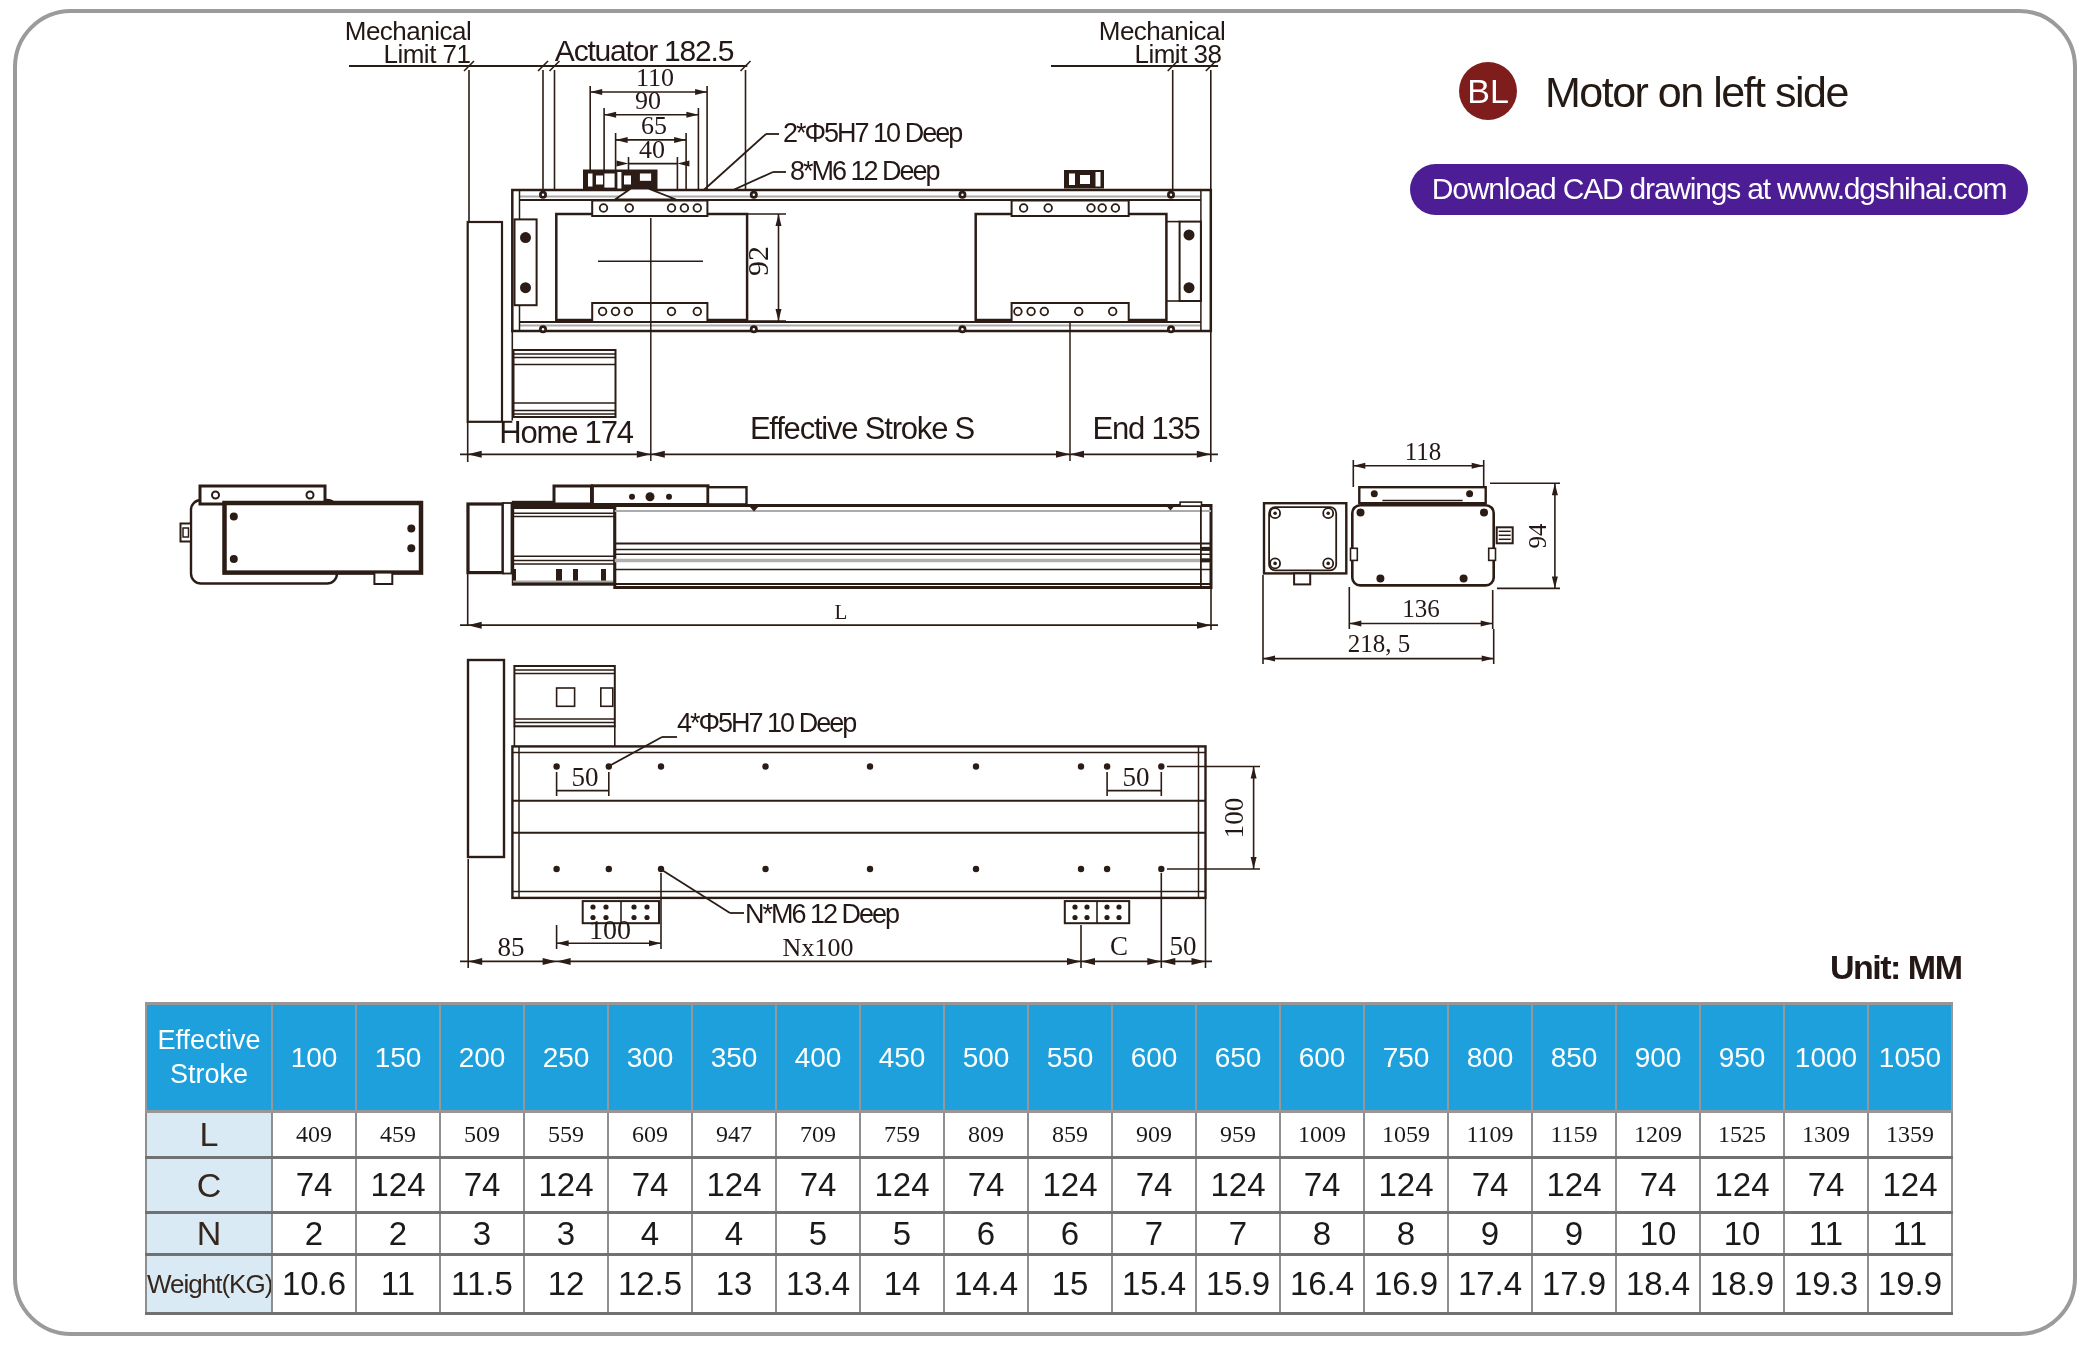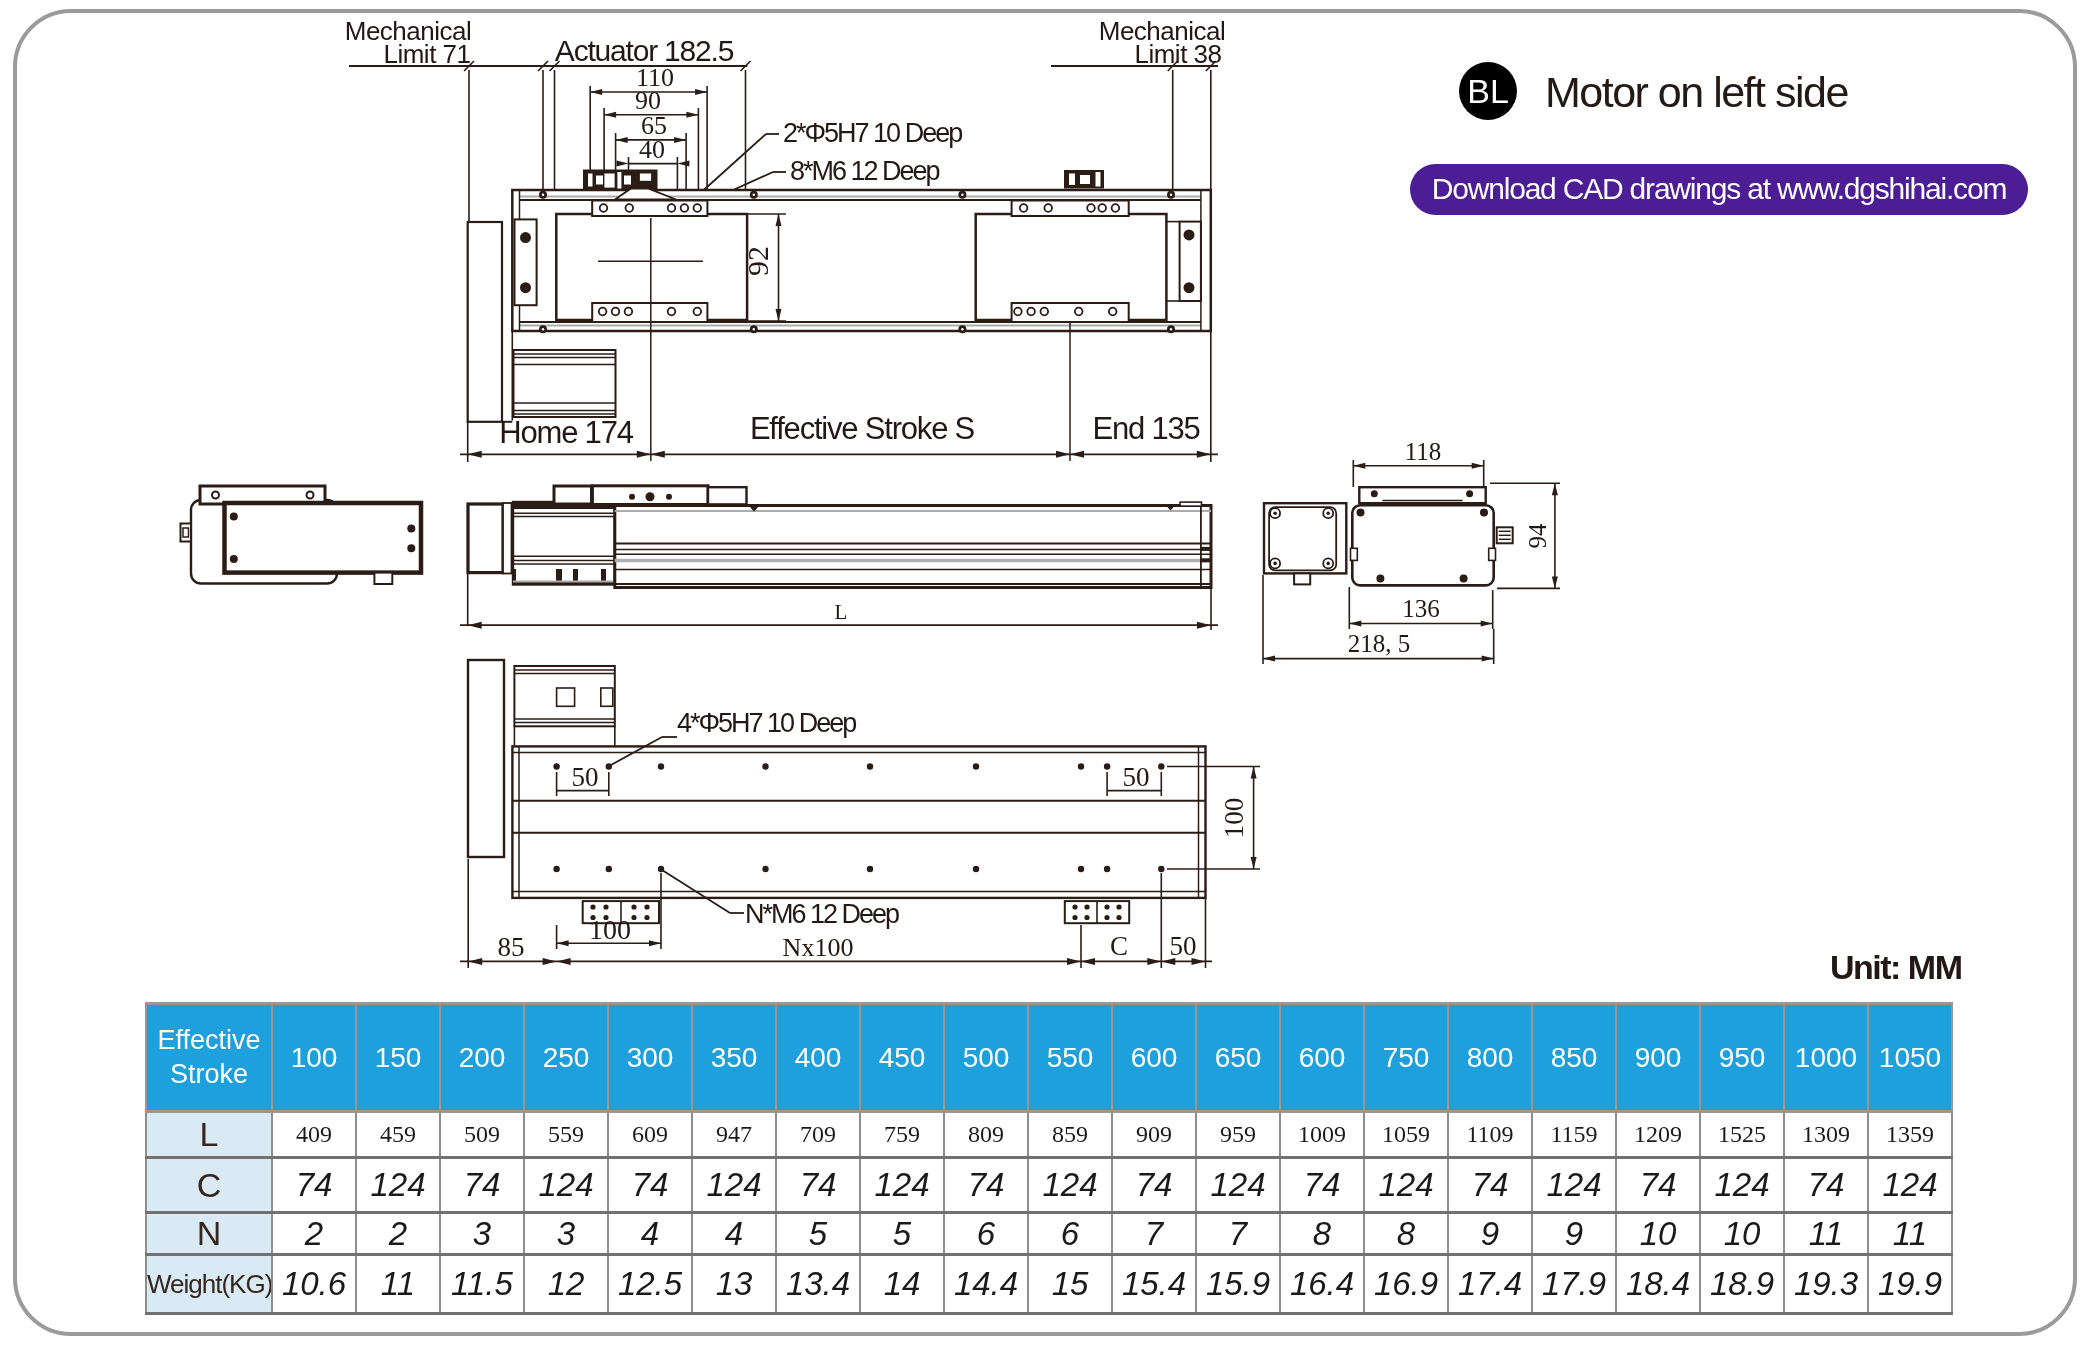--- a/index.html
+++ b/index.html
@@ -1,27 +1,27 @@
 <!DOCTYPE html>
 <html><head>
 <meta charset="utf-8">
 <style>
   html,body{margin:0;padding:0;background:#ffffff;}
   body{width:2091px;height:1346px;position:relative;font-family:"Liberation Sans",sans-serif;overflow:hidden;}
   #frame{position:absolute;left:13px;top:9px;width:2056px;height:1319px;border:4px solid #9b9b9b;border-radius:58px;}
-  #blcirc{position:absolute;left:1459px;top:62px;width:58px;height:58px;border-radius:50%;background:#000000;color:#fff;font-size:34px;text-align:center;line-height:58px;}
+  #blcirc{position:absolute;left:1459px;top:62px;width:58px;height:58px;border-radius:50%;background:#7f1d1d;color:#fff;font-size:34px;text-align:center;line-height:58px;}
   #bltxt{position:absolute;left:1545px;top:68px;font-size:43px;color:#241a15;letter-spacing:-1.5px;text-align:center;}
   #dlbtn{position:absolute;left:1410px;top:164px;width:618px;height:51px;border-radius:26px;background:#4c1d95;color:#fff;font-size:30px;letter-spacing:-1.2px;text-align:center;line-height:50px;white-space:nowrap;}
   #unitmm{position:absolute;left:1830px;top:948px;font-size:34px;letter-spacing:-1.5px;color:#231815;font-weight:bold;}
   #tbl{position:absolute;left:145px;top:1002px;border-collapse:collapse;table-layout:fixed;width:1806px;}
   #tbl td{border-left:2px solid #8e8e8e;border-right:2px solid #8e8e8e;border-top:3px solid #717171;border-bottom:3px solid #717171;text-align:center;vertical-align:middle;padding:0;color:#1a1a1a;overflow:hidden;}
   #tbl td.hd{background:#1da0dc;color:#ffffff;font-size:28px;border-color:#979797;}
   #tbl td.lb{background:#d9eaf4;color:#36271e;font-size:34px;}
   .vser{font-family:Liberation Serif, serif;font-size:24px;}
-  .vsan{font-size:33px;font-style:italic;}
+  .vsan{font-size:33px;}
 </style>
 </head>
 <body>
 <div id="frame"></div>
 <div id="blcirc">BL</div>
 <div id="bltxt">Motor on left side</div>
 <div id="dlbtn">Download CAD drawings at www.dgshihai.com</div>
 <div id="unitmm">Unit: MM</div>
 <table id="tbl">
 <colgroup>

